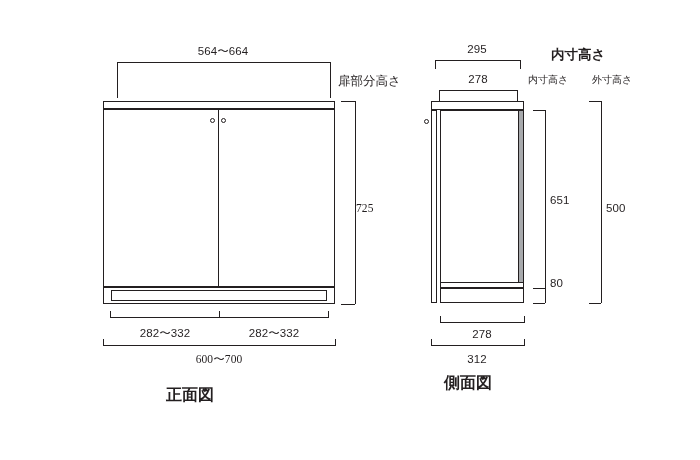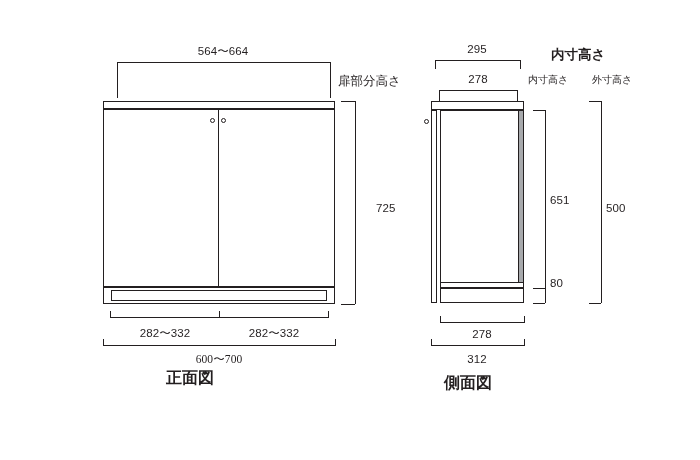--- a/index.html
+++ b/index.html
@@ -109,41 +109,41 @@
     <div class="knob" style="left:221px; top:118px;"></div>
 
     <div class="panel" style="left:103px; top:287px; width:232px; height:17px;"></div>
 
     <div class="panel" style="left:111px; top:290px; width:216px; height:11px;"></div>
 
     <div>
       <div class="vline" style="left:355px; top:101px; height:203px;"></div>
       <div class="hline" style="left:341px; top:101px; width:14px;"></div>
       <div class="hline" style="left:341px; top:304px; width:14px;"></div>
-      <div class="dim dim-v" style="left:376px; top:209px;">725</div>
+      <div class="dim dim-v" style="left:356px; top:209px;font-family:Liberation Serif, serif;">725</div>
     </div>
     <div class="jp jp-label" style="left:338px; top:75px;">扉部分高さ</div>
 
     <div>
       <div class="hline" style="left:110px; top:317px; width:218px;"></div>
       <div class="vline" style="left:110px; top:311px; height:7px;"></div>
       <div class="vline" style="left:219px; top:311px; height:7px;"></div>
       <div class="vline" style="left:328px; top:311px; height:7px;"></div>
       <div class="dim dim-c" style="left:165px; top:328px;">282〜332</div>
       <div class="dim dim-c" style="left:274px; top:328px;">282〜332</div>
     </div>
 
     <div>
       <div class="hline" style="left:103px; top:345px; width:232px;"></div>
       <div class="vline" style="left:103px; top:339px; height:7px;"></div>
       <div class="vline" style="left:335px; top:339px; height:7px;"></div>
       <div class="dim dim-c" style="left:219px; top:354px;font-family:Liberation Serif, serif;">600〜700</div>
     </div>
 
-    <div class="jp jp-title" style="left:190px; top:370px;">正面図</div>
+    <div class="jp jp-title" style="left:190px; top:387px;">正面図</div>
   </div>
 
   <div class="abs" style="left:0; top:0; width:700px; height:400px;">
 
     <div>
       <div class="hline" style="left:435px; top:60px; width:85px;"></div>
       <div class="vline" style="left:435px; top:60px; height:9px;"></div>
       <div class="vline" style="left:520px; top:60px; height:9px;"></div>
       <div class="dim dim-c" style="left:477px; top:44px;">295</div>
     </div>

